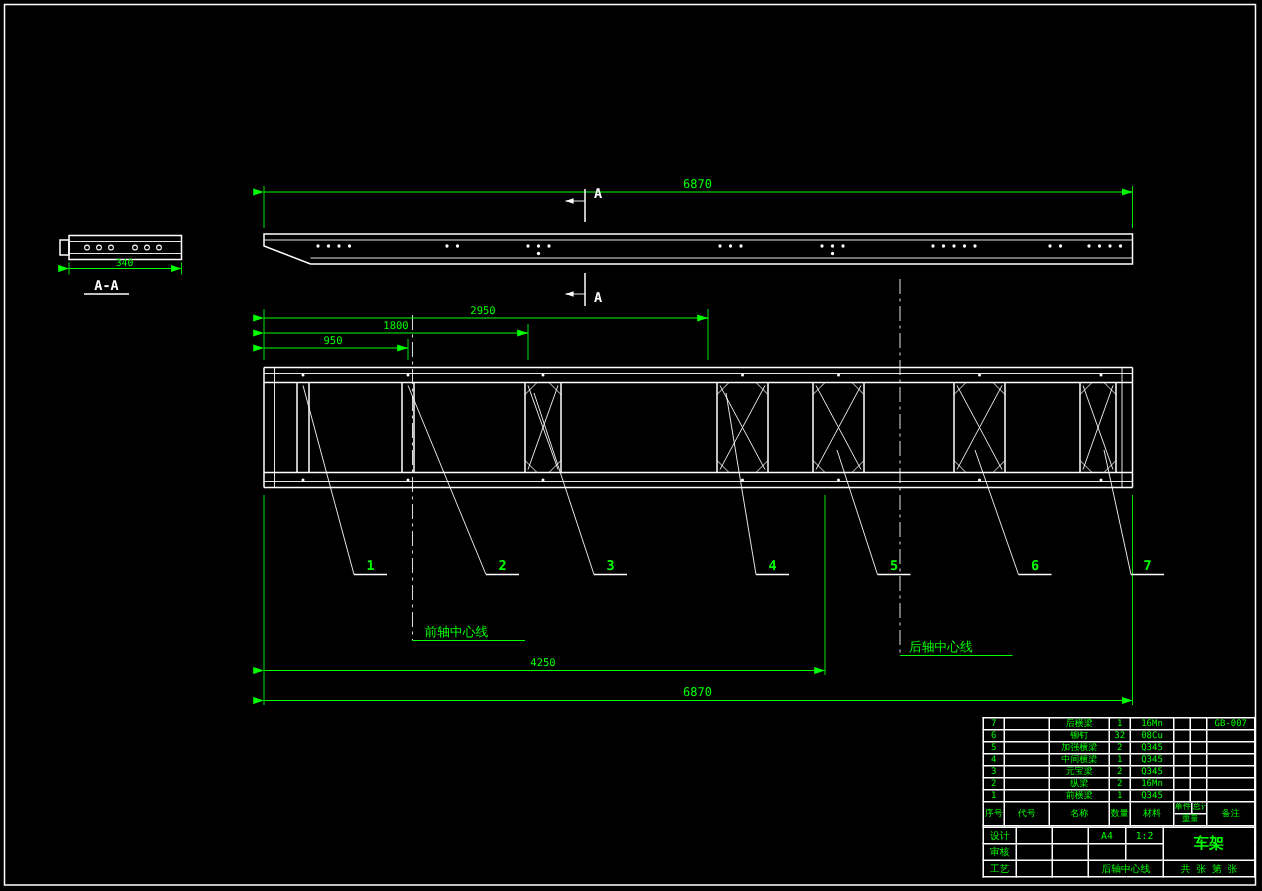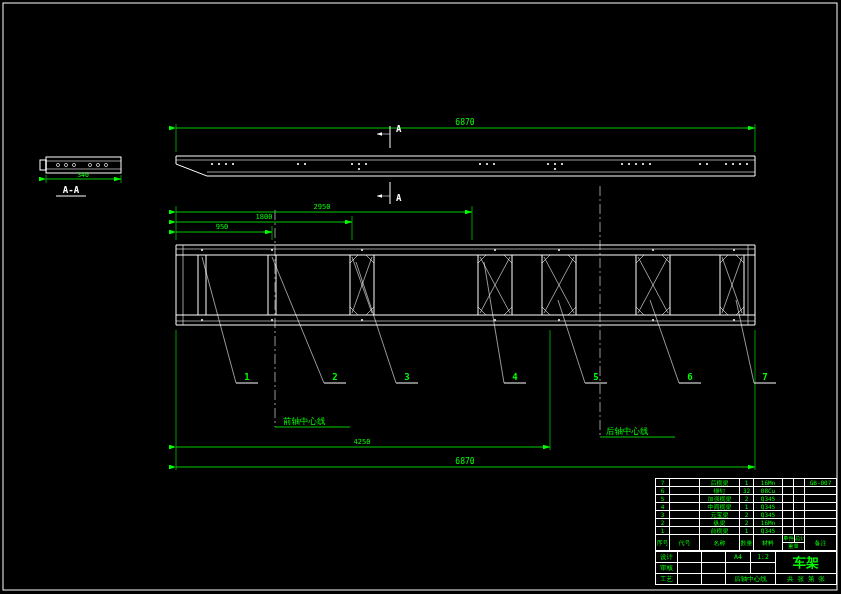--- a/index.html
+++ b/index.html
@@ -29,21 +29,21 @@
   .tb td { border:1px solid #ffffff; padding:0; text-align:center;
            overflow:hidden; white-space:nowrap; color:#00ff00; }
   .bom td { height:7px; font-size:6px; line-height:7px; }
   .bom .head td { font-size:6px; }
   .wcol { padding:0; }
   .wtop { display:flex; border-bottom:1px solid #fff; }
   .wtop span { flex:1; font-size:5.5px; line-height:7px; }
   .wtop span:first-child { border-right:1px solid #fff; }
   .wbot { font-size:5.5px; line-height:7px; }
   .foot td { height:10px; font-size:6.5px; line-height:10px; }
-  .foot .big { font-size:13px; font-weight:bold; }
+  .foot .big { font-size:10px; font-weight:bold; }
 </style>
 </head>
 <body>
 
 <div class="canvas">
 
 <svg width="841" height="594" viewBox="0 0 841 594">
   <defs>
     <marker id="ag" markerWidth="9" markerHeight="6" refX="9" refY="3" orient="auto">
       <path d="M0,0 L9,3 L0,6 Z" fill="#00ff00"></path>

